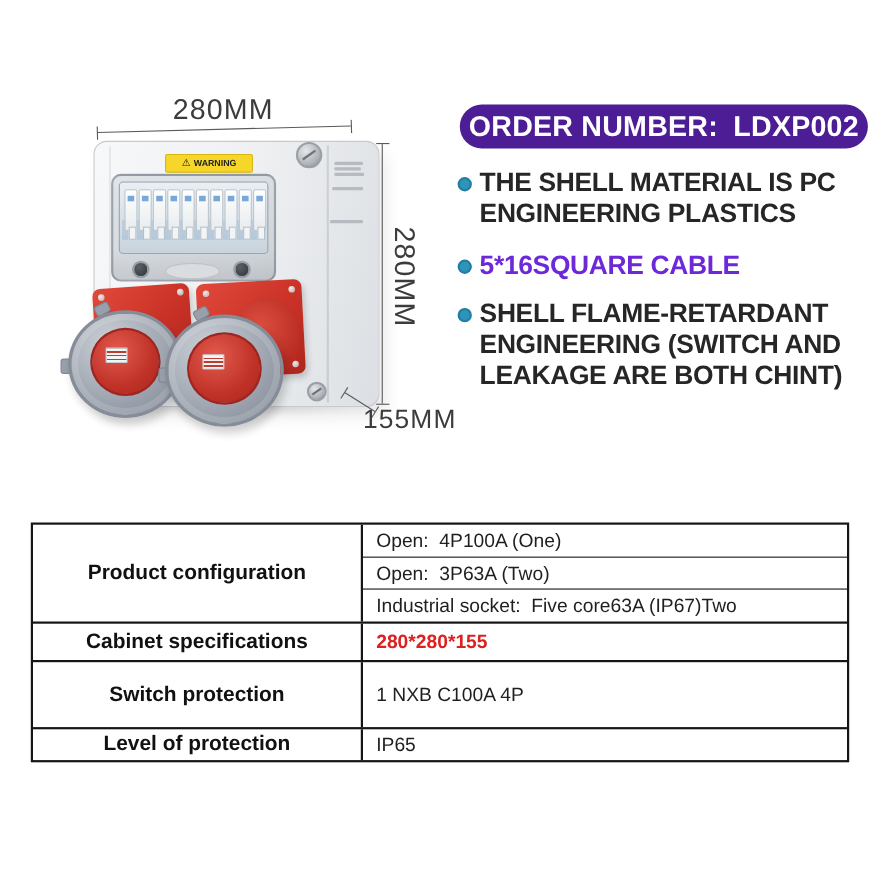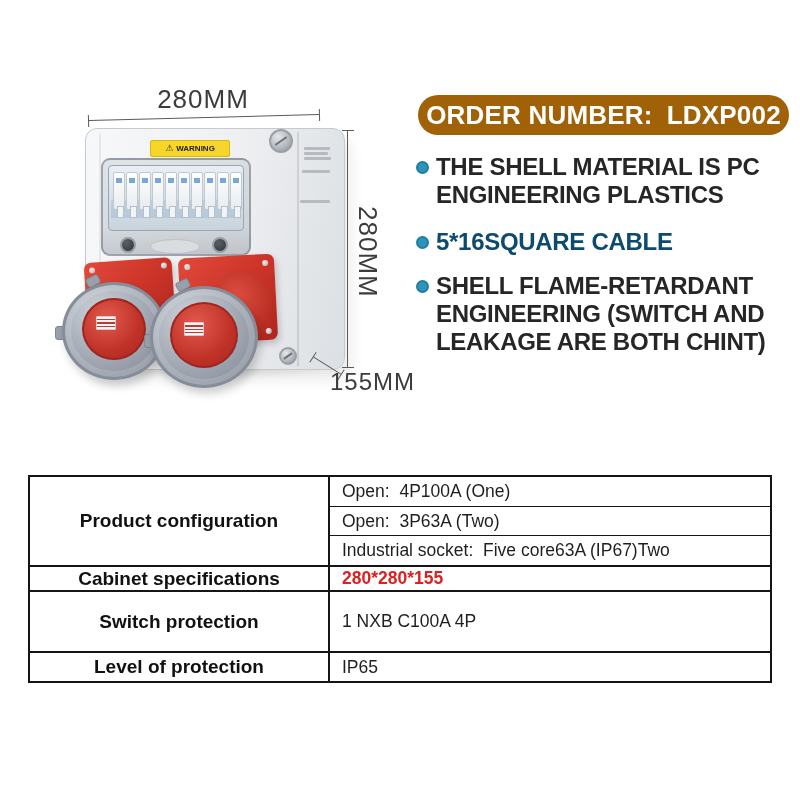--- a/index.html
+++ b/index.html
@@ -53,30 +53,30 @@
   .dim-h::after { content:""; position:absolute; left:0; right:0; top:5px; border-top:1.5px solid #5a5a5a; }
   .dim-v { position:absolute; width:12px; border-top:1.5px solid #5a5a5a; border-bottom:1.5px solid #5a5a5a; }
   .dim-v::after { content:""; position:absolute; top:0; bottom:0; left:5px; border-left:1.5px solid #5a5a5a; }
   .dim-label { position:absolute; color:#3c3c3c; font-size:26px; letter-spacing:1px; font-family:"Liberation Sans","DejaVu Sans",sans-serif; }
   .dim-top-label { left:128px; top:84px; width:150px; text-align:center; }
   .dim-right-label { left:352px; top:206px; writing-mode:vertical-rl; }
   .dim-depth-label { left:330px; top:368px; font-size:24px; }
 
   
   .order-banner { position:absolute; left:418px; top:95px; width:371px; height:40px; border-radius:21px;
-                  background:#a16207; color:#fff; display:flex; align-items:center; justify-content:center;
+                  background:#4c1d95; color:#fff; display:flex; align-items:center; justify-content:center;
                   font-size:26px; font-weight:bold; white-space:nowrap; letter-spacing:0.2px; }
   .order-banner .num { margin-left:14px; }
 
   .bullet-item { position:absolute; left:416px; width:378px; display:flex; }
   .bullet-dot { flex:0 0 13px; width:13px; height:13px; margin-top:8px; border-radius:50%;
                 background:#2f94ba; border:2px solid #1f7ea2; }
   .bullet-text { margin-left:7px; font-size:24px; font-weight:600; line-height:28px; letter-spacing:-0.3px; color:#262626; }
   .bullet-text div { white-space:nowrap; }
-  .bullet-cyan .bullet-text { color:#0c4a6e; }
+  .bullet-cyan .bullet-text { color:#6d28d9; }
 
   
   .spec-table { position:absolute; left:28px; top:475px; width:744px; border:2px solid #151515; background:#fff; }
   .trow { display:flex; border-top:2px solid #151515; }
   .trow:first-child { border-top:none; }
   .tlabel { width:300px; flex:0 0 300px; border-right:2px solid #151515; display:flex; align-items:center; justify-content:center;
             font-weight:bold; font-size:19px; color:#111; text-align:center; }
   .tvals { flex:1; display:flex; flex-direction:column; }
   .tval { flex:1; display:flex; align-items:center; padding-left:12px; font-size:17.5px; color:#1f1f1f; border-top:1.6px solid #151515; white-space:pre; }
   .tval:first-child { border-top:none; }
@@ -197,21 +197,21 @@
 
   <div class="spec-table">
     <div class="trow" style="height:88px;">
       <div class="tlabel">Product configuration</div>
       <div class="tvals">
         <div class="tval">Open:  4P100A (One)</div>
         <div class="tval">Open:  3P63A (Two)</div>
         <div class="tval">Industrial socket:  Five core63A (IP67)Two</div>
       </div>
     </div>
-    <div class="trow" style="height:25px;">
+    <div class="trow" style="height:35px;">
       <div class="tlabel">Cabinet specifications</div>
       <div class="tvals">
         <div class="tval val-red">280*280*155</div>
       </div>
     </div>
     <div class="trow" style="height:61px;">
       <div class="tlabel">Switch protection</div>
       <div class="tvals">
         <div class="tval">1 NXB C100A 4P</div>
       </div>

